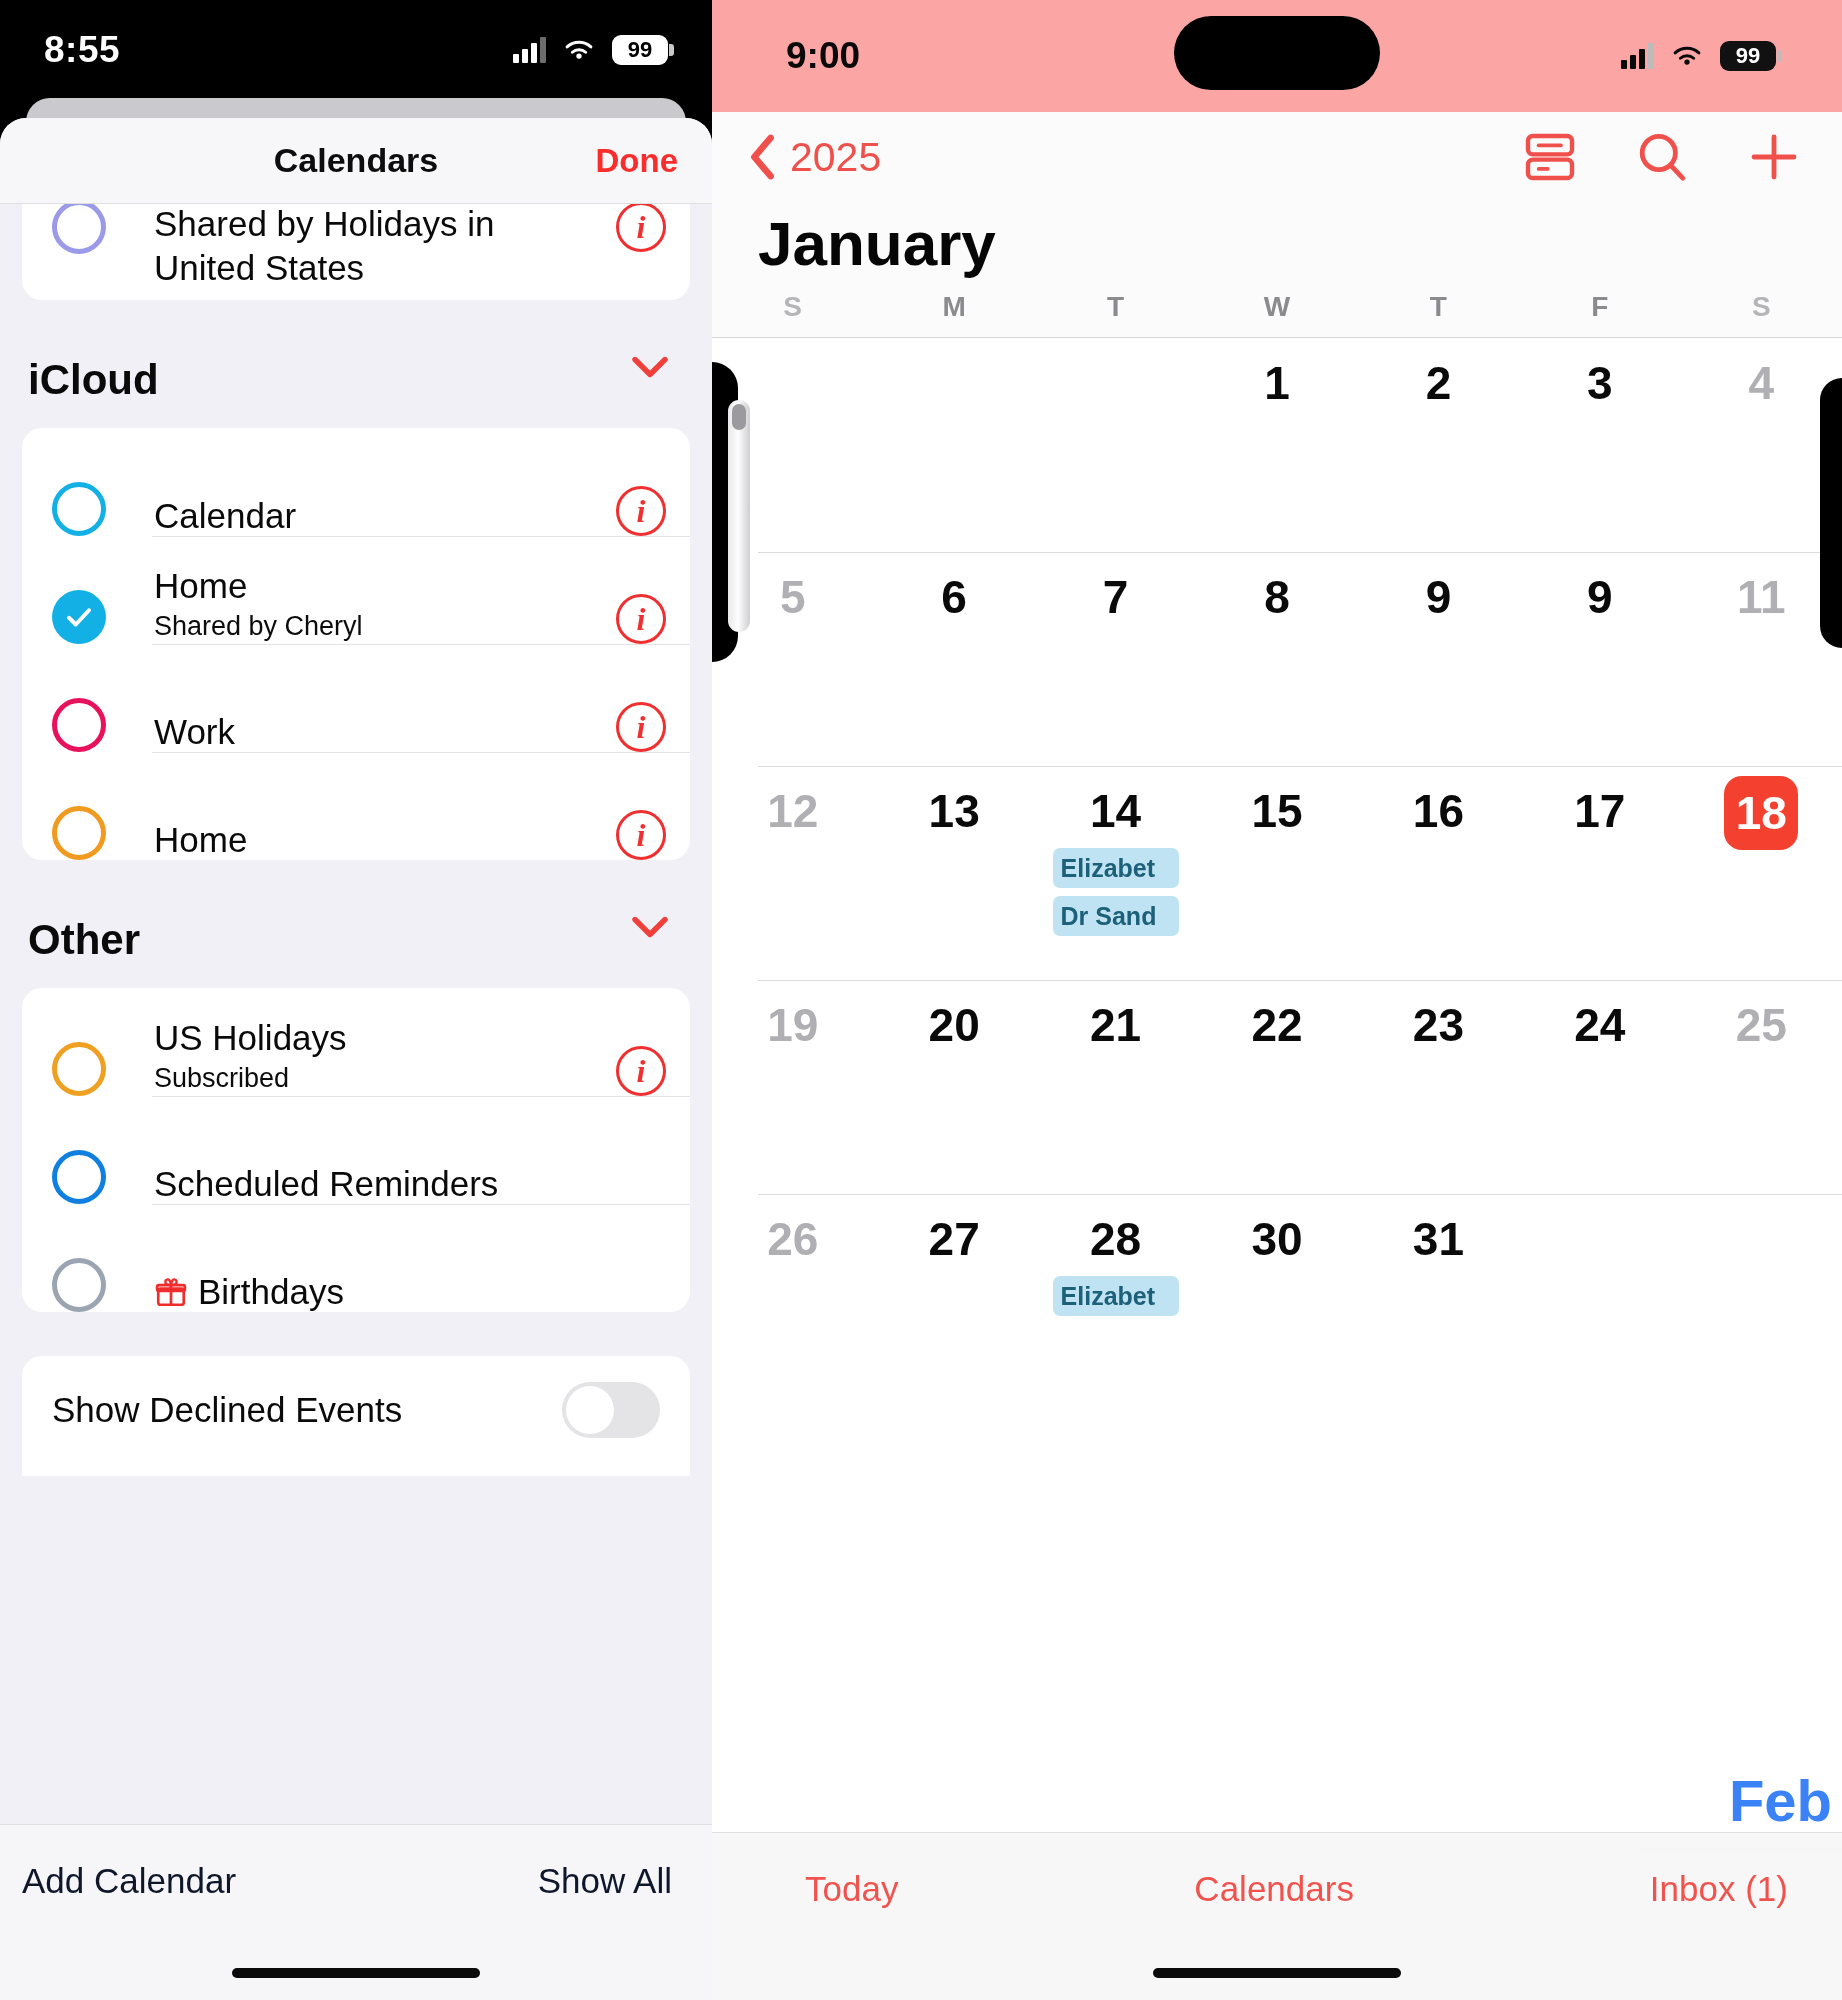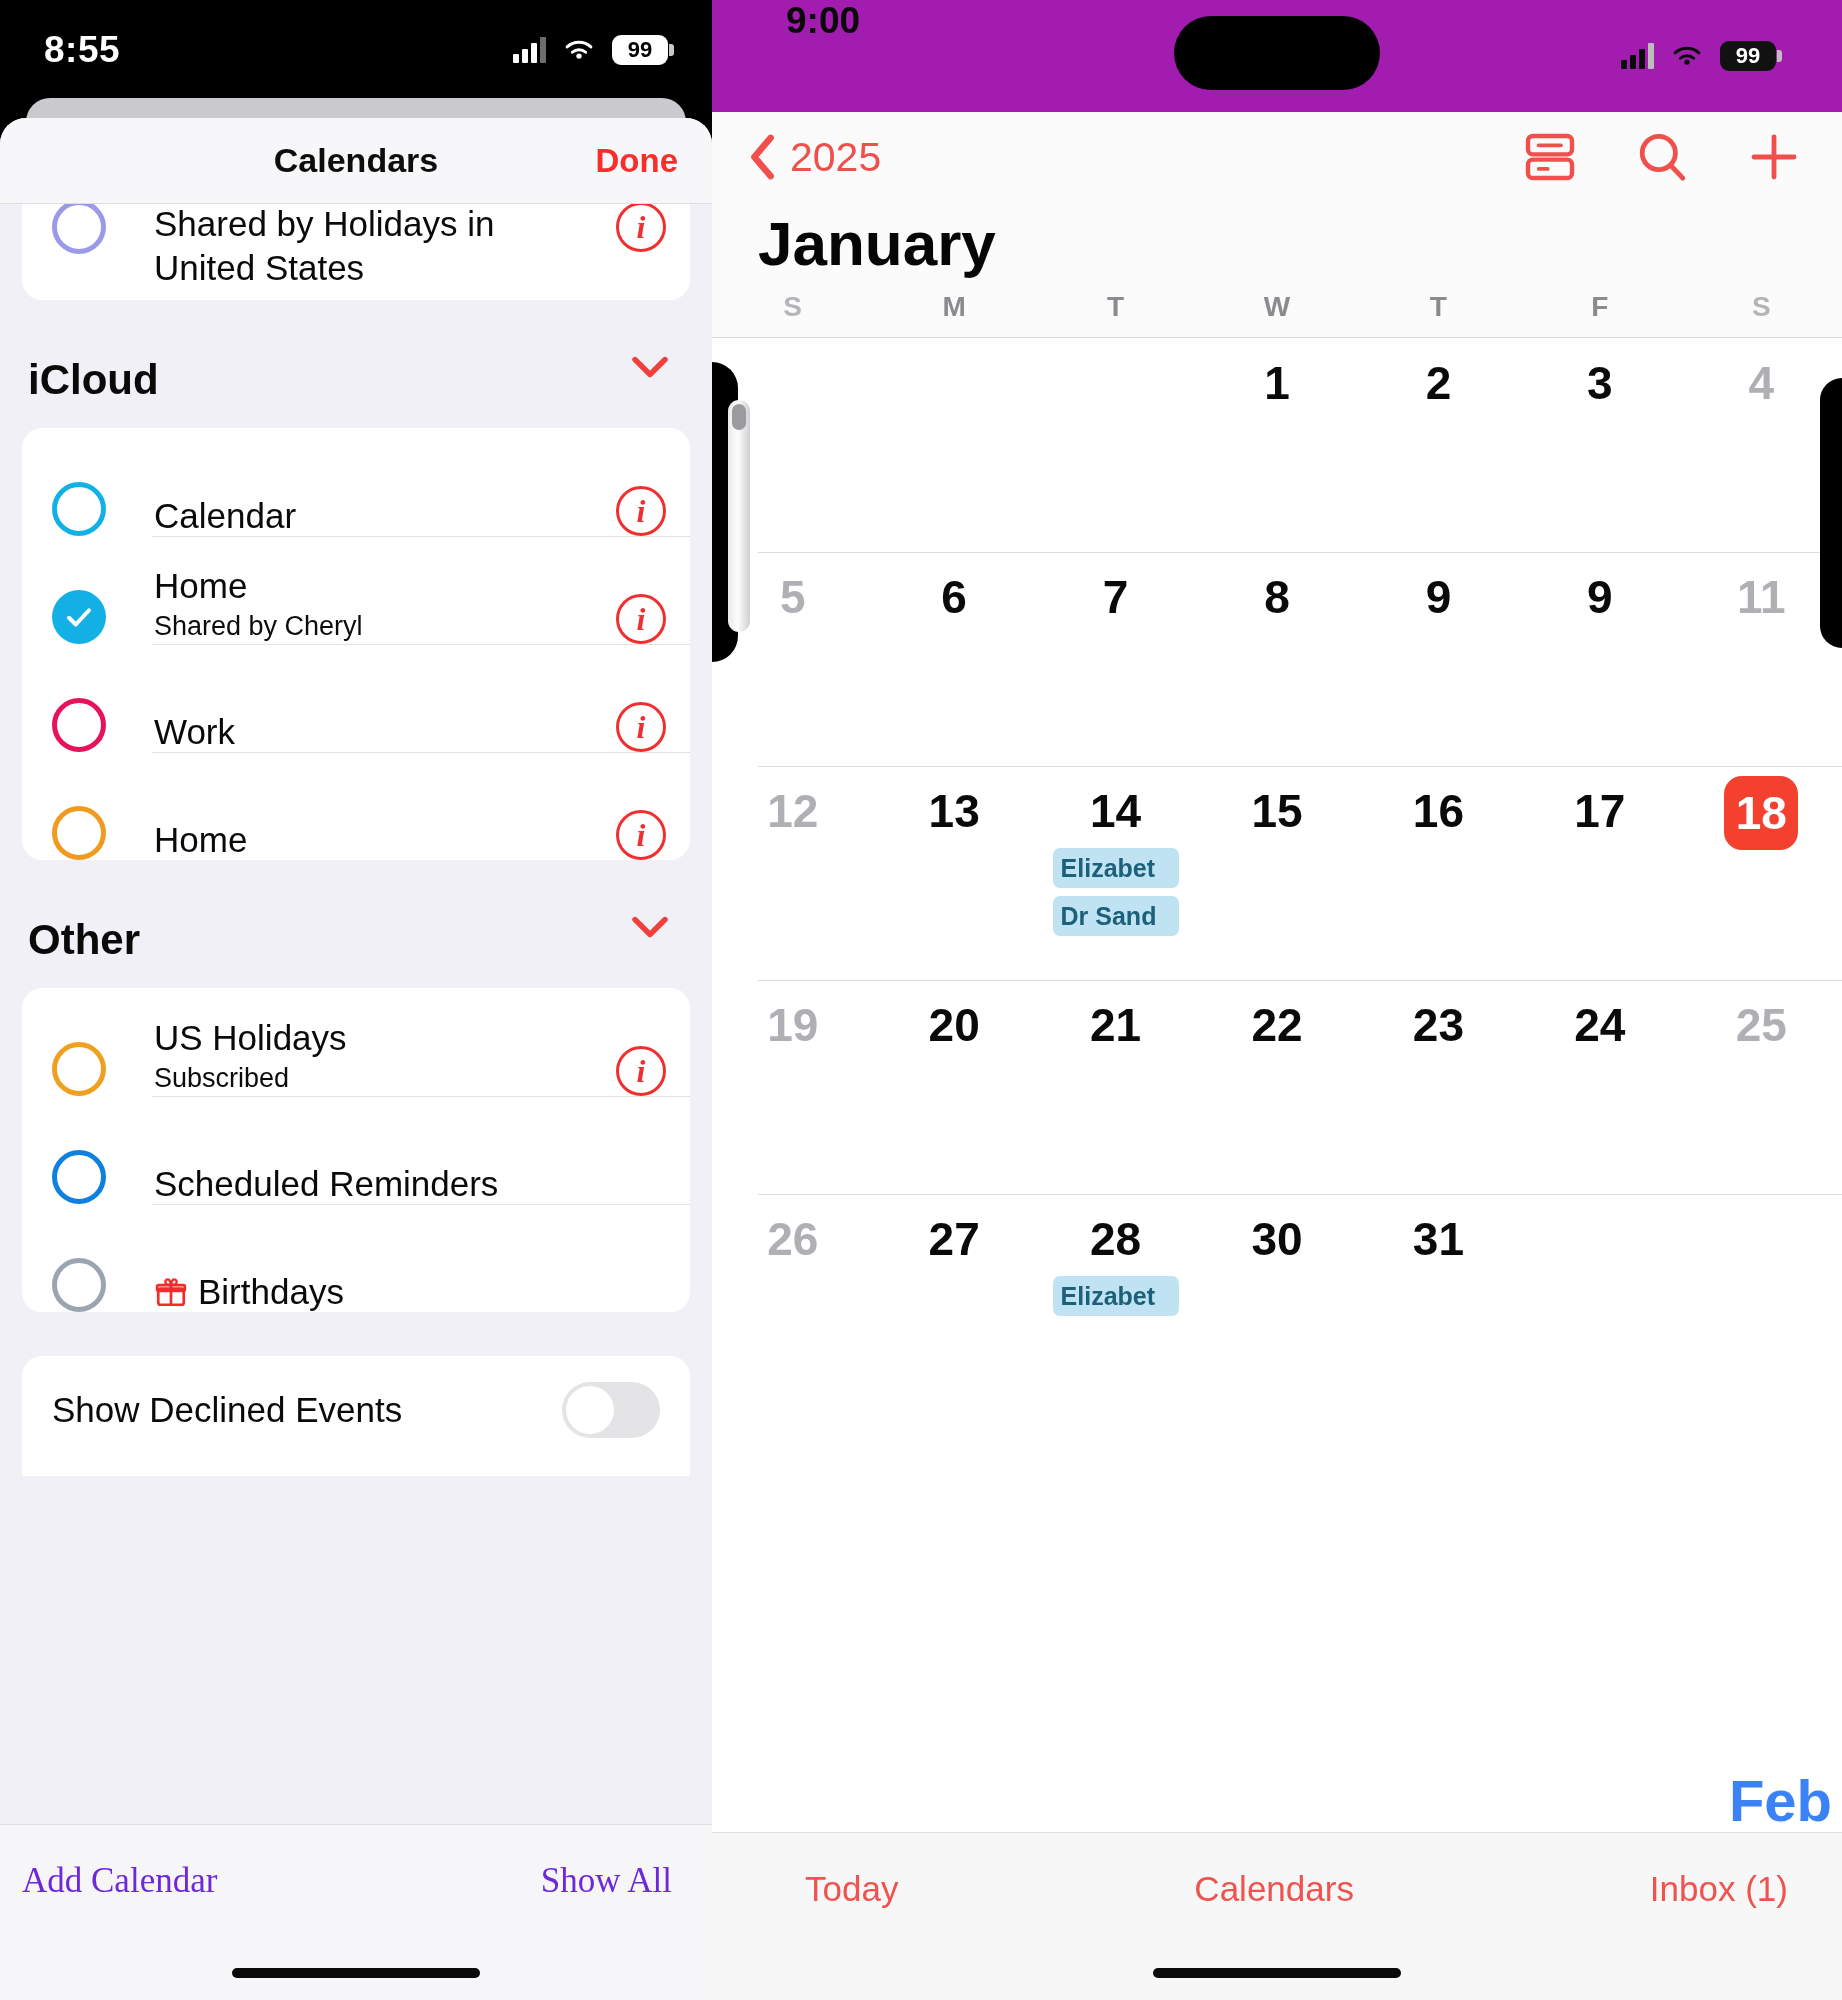--- a/index.html
+++ b/index.html
@@ -102,36 +102,36 @@
   .chev-down { width: 36px; height: 22px; }
 
   .left-toolbar {
     position: absolute; bottom: 0; left: 0; width: 712px; height: 176px;
     background: rgba(246,246,248,.92);
     border-top: 1px solid #e0e0e3;
     display: flex; align-items: flex-start; justify-content: space-between;
     padding: 36px 40px 0 22px;
     backdrop-filter: blur(10px);
   }
-  .tb-link { font-size: 35px; color: #6d28d9; font-family: Liberation Serif, serif; }
+  .tb-link { font-size: 35px; color: #0f172a; }
   .home-ind {
     position: absolute; bottom: 22px; left: 50%; transform: translateX(-50%);
     width: 248px; height: 10px; background: #0a0a0a; border-radius: 6px;
   }
 
   
   .pane-right {
     position: relative; width: 1130px; height: 2000px; background: #fff;
     flex: 0 0 1130px; overflow: hidden;
   }
   .statusbar-light {
     height: 112px; position: relative;
-    display: flex; justify-content: space-between;
+    display: flex; align-items: center; justify-content: space-between;
     padding: 0 66px 0 74px; color: #0a0a0a;
-    background: #a21caf;
+    background: #fca5a5;
   }
   .sb-time-l { font-size: 37px; font-weight: 700; }
   .island {
     position: absolute; left: 50%; transform: translateX(-50%); top: 16px;
     width: 206px; height: 74px; background: #000; border-radius: 40px;
   }
   .bars-d i { background: #0a0a0a; }
   .bars-d i:nth-child(4) { background: #bcbcbc; }
   .batt-d {
     min-width: 56px; height: 30px; border-radius: 9px; background: #111; color: #fff;

